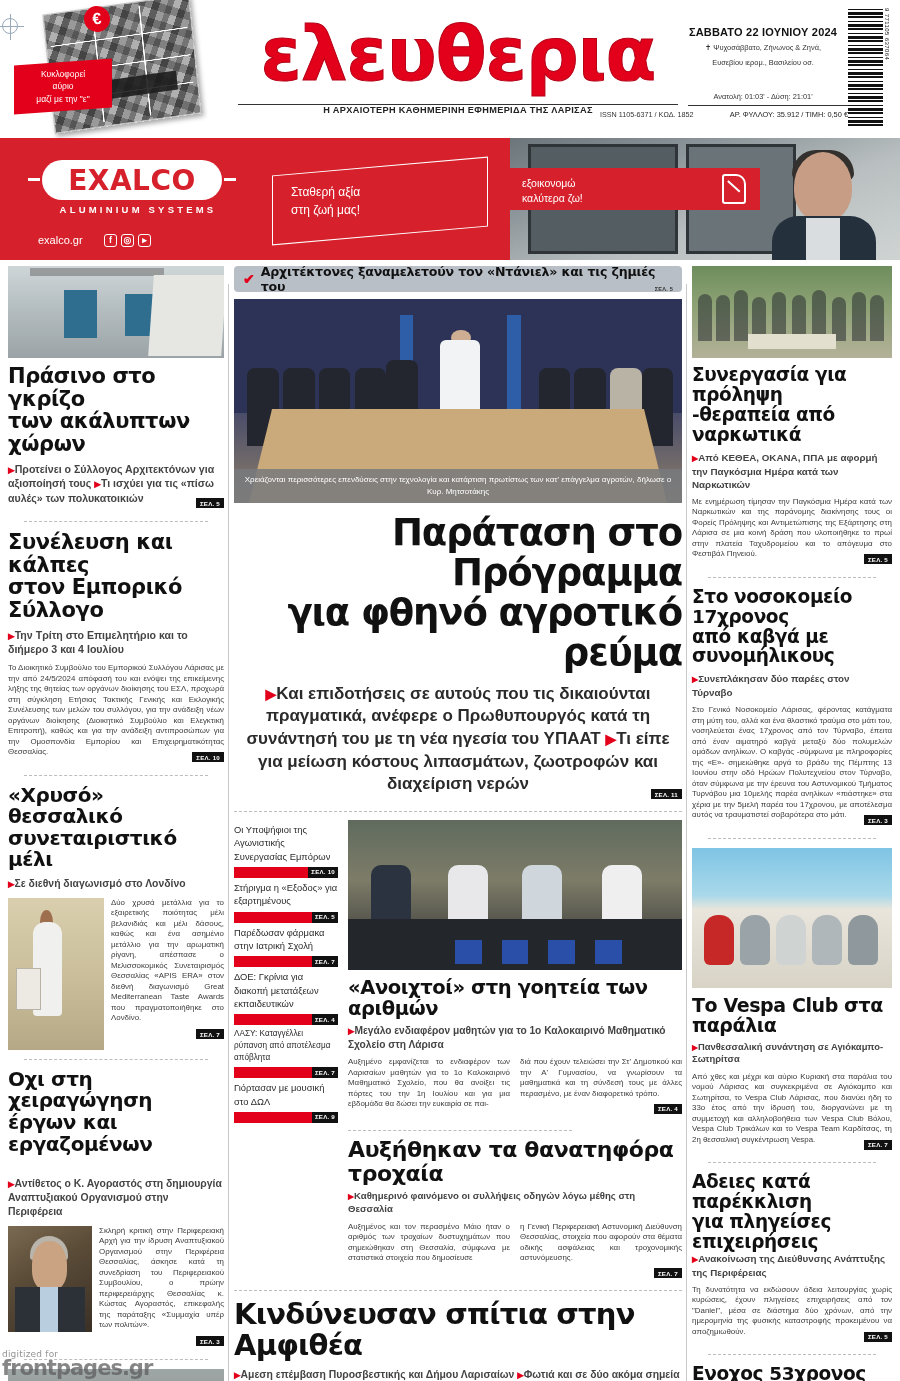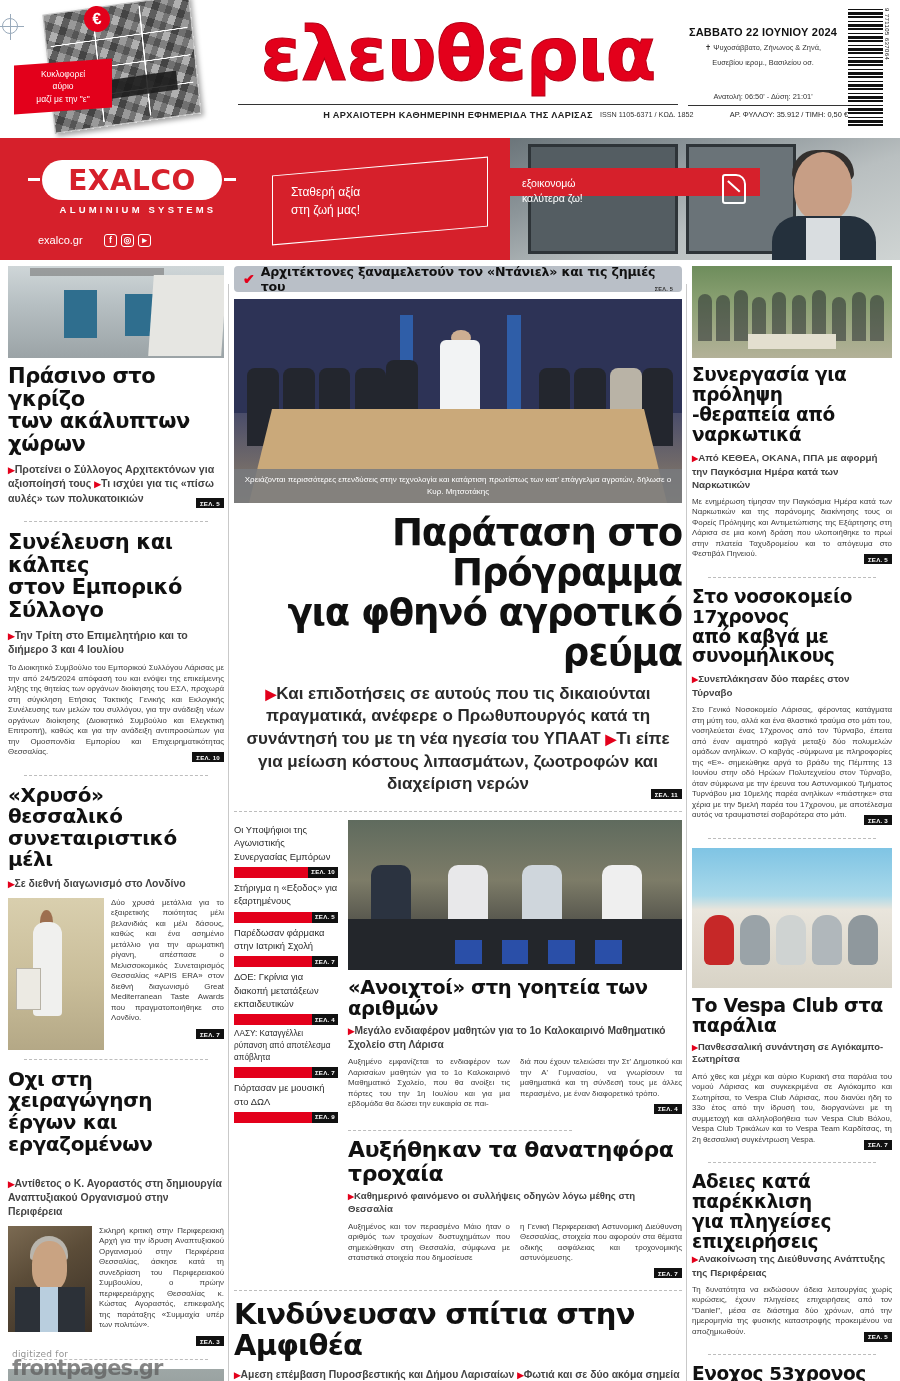--- a/index.html
+++ b/index.html
@@ -59,21 +59,21 @@
 
   .logo {
     position:absolute; left:238px; top:12px; width:440px; text-align:center;
     font-family:"DejaVu Sans", sans-serif;
     font-weight:bold; font-size:74px; letter-spacing:-1px;
     color:#E3001B; line-height:84px;
     -webkit-text-stroke:1px #b50016;
   }
   .tagline{
     position:absolute; left:238px; top:104px; width:440px;
-    border-top:1.3px solid #333; padding-top:5px;
+    border-top:1.3px solid #333; 
     text-align:center; font-size:9.2px; font-weight:bold; letter-spacing:.35px; color:#222;
   }
   .issn{
     position:absolute; left:600px; top:110px; font-size:7.2px; color:#333;
   }
   .dateblock{
     position:absolute; left:688px; top:26px; width:150px; text-align:center;
   }
   .dateblock .d1{ font-size:11px; font-weight:bold; letter-spacing:.2px; color:#111;}
   .dateblock .saints{ font-size:7.4px; color:#333; line-height:1.5; margin-top:4px;}
@@ -111,21 +111,21 @@
   .ad-photo .win1{ position:absolute; left:18px; top:6px; width:150px; height:110px; background:#545d62; border:3px solid #2e3438;}
   .ad-photo .win2{ position:absolute; left:176px; top:6px; width:110px; height:110px; background:#6a7378; border:3px solid #2e3438;}
   .ad-photo .man{
     position:absolute; right:24px; top:14px; width:104px; height:112px;
   }
   .ad-photo .man .head{ position:absolute; left:22px; top:0; width:58px; height:70px; border-radius:50% 50% 45% 45%; background:#c79e85;}
   .ad-photo .man .hair{ position:absolute; left:20px; top:-2px; width:62px; height:30px; border-radius:32px 32px 8px 8px; background:#33302e;}
   .ad-photo .man .body{ position:absolute; left:0; top:64px; width:104px; height:58px; border-radius:26px 26px 0 0; background:#24303c;}
   .ad-photo .man .shirt{ position:absolute; left:34px; top:66px; width:34px; height:56px; background:#d9dde0;}
   .ad-redstrip{
-    position:absolute; right:140px; top:30px; width:250px; height:28px;
+    position:absolute; right:140px; top:30px; width:250px; height:42px;
     background:#D6202B; color:#fff;
   }
   .ad-redstrip .t{ font-size:10.5px; line-height:1.42; padding:8px 0 0 12px;}
   .ad-house-icon{
     position:absolute; right:14px; top:6px; width:24px; height:30px;
     border:2px solid #fff; border-radius:3px 10px 3px 3px;
   }
   .ad-house-icon::after{
     content:""; position:absolute; left:4px; top:4px; width:16px; height:1.6px;
     background:#fff; transform:rotate(42deg); transform-origin:left center;
@@ -247,21 +247,21 @@
 
   .teaser{
     height:26px; background:#b9bfc7; border-radius:4px;
     display:flex; align-items:center; padding:0 9px; position:relative;
   }
   .teaser .chk{ color:#E3001B; font-size:14px; font-weight:bold; margin-right:6px; line-height:1;}
   .teaser .tx{ font-family:"DejaVu Sans",sans-serif; font-weight:bold; font-size:12.6px; color:#111; letter-spacing:-.2px;}
   .teaser .sel{ position:absolute; right:5px; bottom:-1px; background:transparent; color:#333; font-size:5.6px;}
 
   .watermark{
-    position:absolute; left:12px; bottom:2px; width:200px; opacity:.75;
+    position:absolute; left:2px; bottom:2px; width:200px; opacity:.75;
     font-family:"DejaVu Sans",sans-serif; color:#6f6f6f; z-index:30;
     pointer-events:none;
   }
   .watermark .w1{ font-size:9px; letter-spacing:.2px;}
   .watermark .w2{ font-size:21px; font-weight:bold; letter-spacing:-1px; line-height:.95; color:#5e5e5e;}
 </style>
 </head>
 <body>
 
 <div class="page">
@@ -282,21 +282,21 @@
 
     <div class="logo">ελευθερια</div>
     <div class="tagline">Η ΑΡΧΑΙΟΤΕΡΗ ΚΑΘΗΜΕΡΙΝΗ ΕΦΗΜΕΡΙΔΑ ΤΗΣ ΛΑΡΙΣΑΣ</div>
     <div class="issn">ISSN 1105-6371 / ΚΩΔ. 1852</div>
 
     <div class="dateblock">
       <div class="d1">ΣΑΒΒΑΤΟ 22 ΙΟΥΝΙΟΥ 2024</div>
       <div class="saints">✝ Ψυχοσάββατο, Ζήνωνος &amp; Ζηνά,</div>
       <div class="saints">Ευσεβίου ιερομ., Βασιλείου οσ.</div>
     </div>
-    <div class="sunline">Ανατολή: 06:50' - Δύση: 21:01'</div>
+    <div class="sunline">Ανατολή: 01:03' - Δύση: 21:01'</div>
     <div class="head-rule"></div>
     <div class="issueline">ΑΡ. ΦΥΛΛΟΥ: 35.912 / ΤΙΜΗ: 0,50 €</div>
 
     <div class="barcode">
       <div class="bars"></div>
       <div class="barcode-num">9 771105 637064</div>
     </div>
   </div>
 
   <div class="adbanner">

